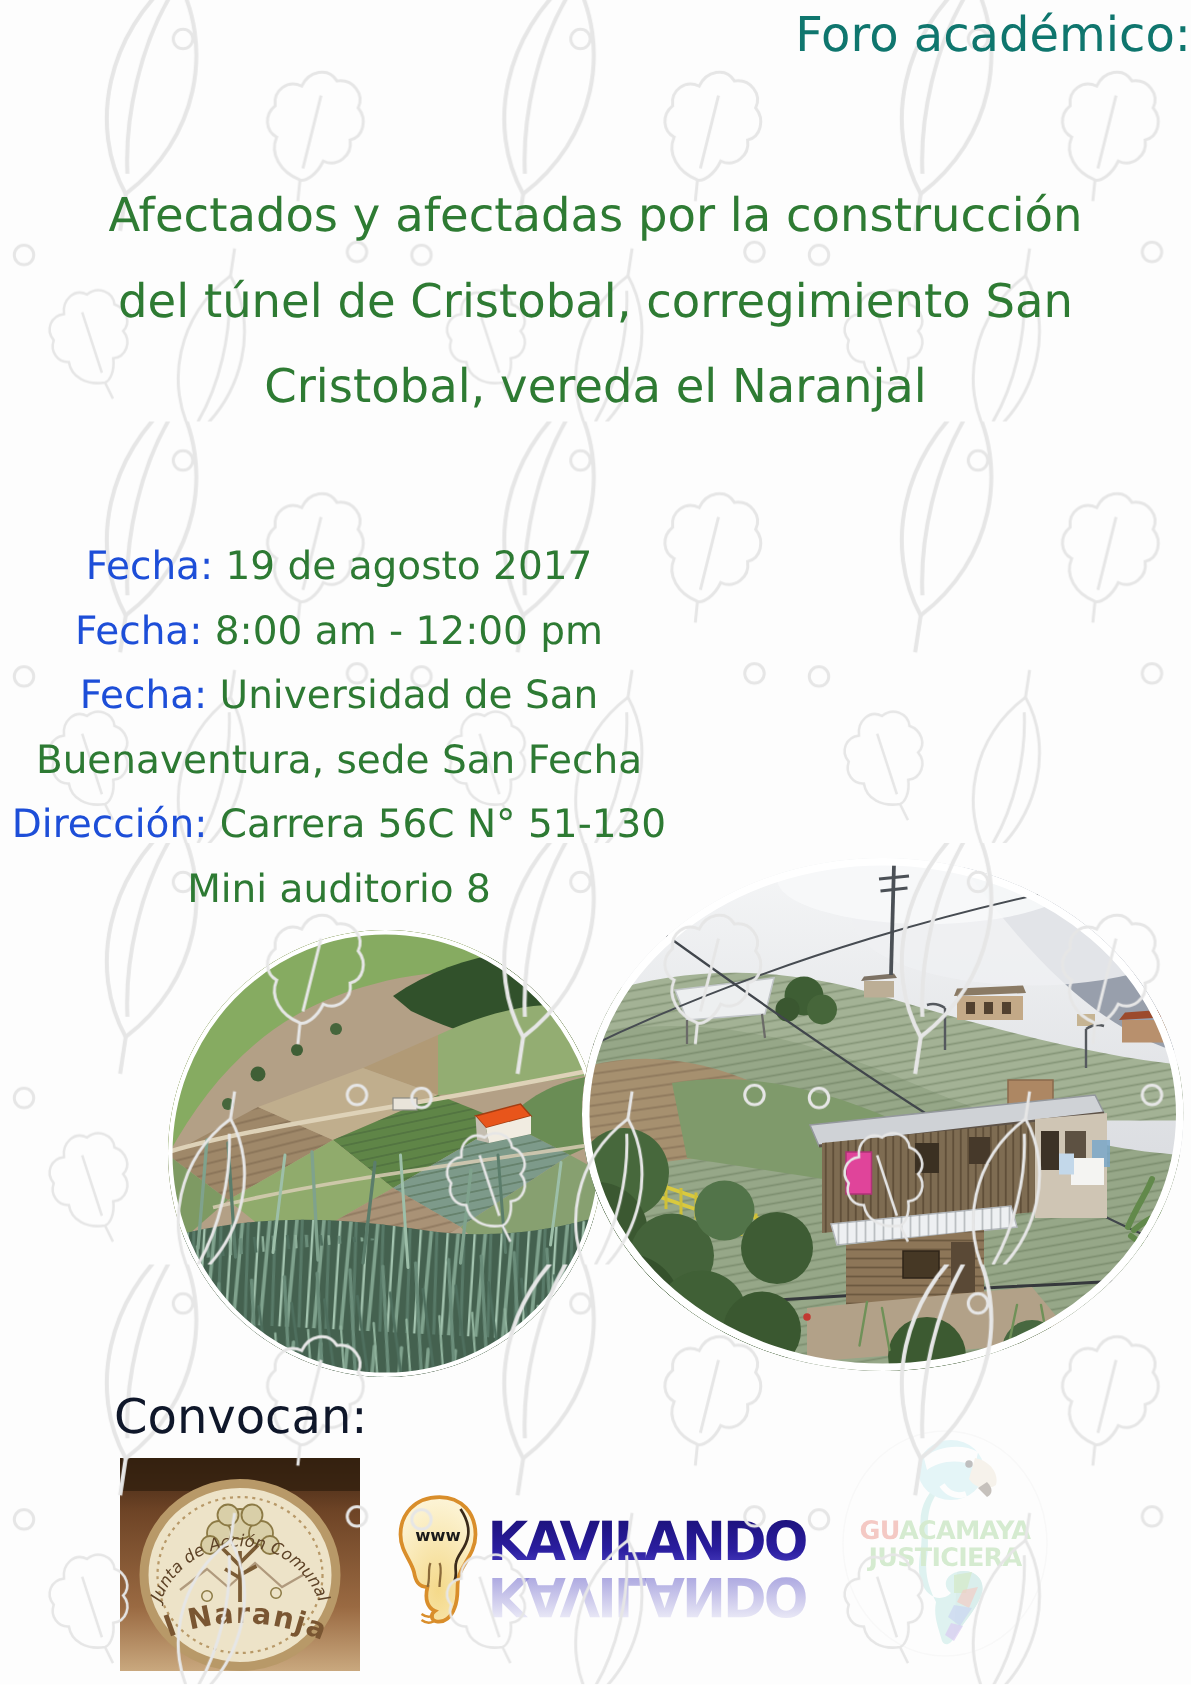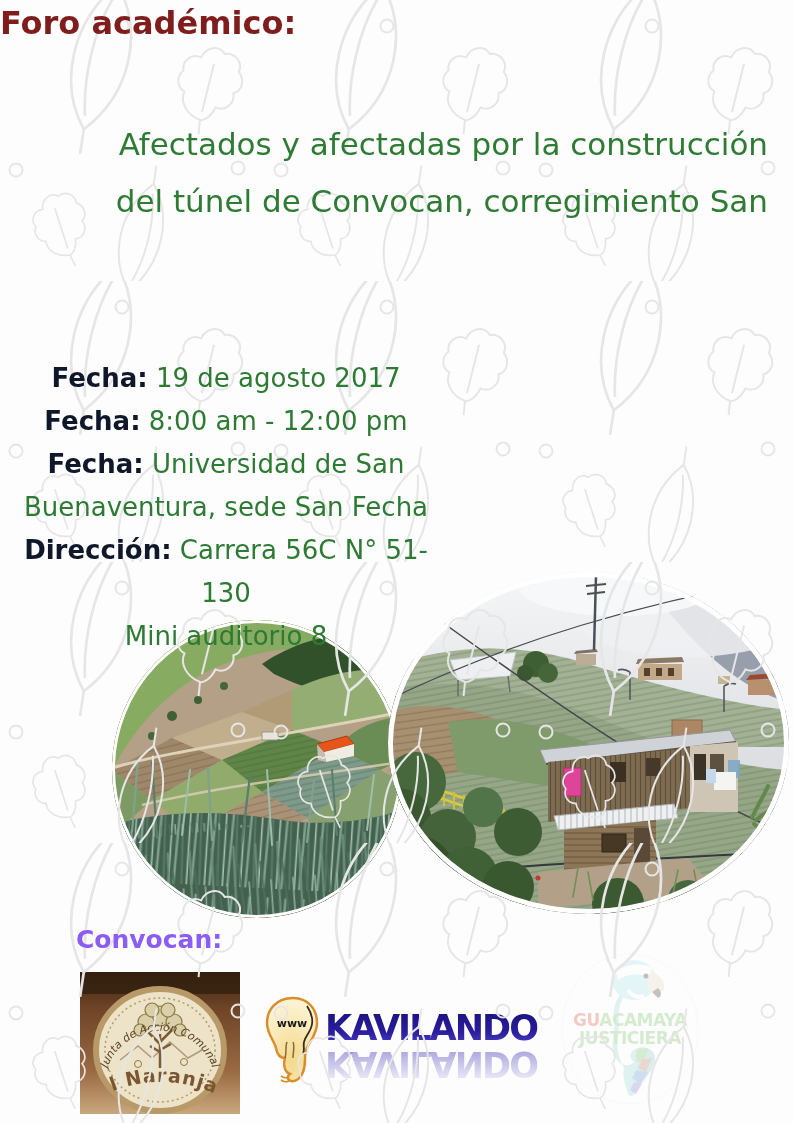--- a/index.html
+++ b/index.html
@@ -9,41 +9,41 @@
     background:#fdfdfd;
     overflow:hidden;
     font-family:"DejaVu Sans","Liberation Sans",sans-serif;
   }
   .pattern-layer{position:absolute;inset:0;z-index:3;pointer-events:none;}
   .photo{position:absolute;z-index:1;}
   .photo-right{z-index:2;}
   .txt{position:absolute;z-index:4;}
   .title{
     top:4px;left:0;width:100%;
-    text-align:left;
-    font-size:32px;font-weight:bold;
-    color:#7f1d1d;letter-spacing:0px;
+    text-align:right;
+    font-size:32px;font-weight:normal;
+    color:#0f766e;letter-spacing:0px;
   }
   .subtitle{
     top:116px;left:26px;width:742px;
-    text-align:right;
+    text-align:center;
     font-size:31px;line-height:57px;
     color:#2e7b33;
   }
   .details{
     top:357px;left:0;width:452px;
     text-align:center;
     font-size:26px;line-height:43px;
     color:#2d7a33;
   }
-  .details .lbl{font-weight:bold;color:#0f172a;}
+  .details .lbl{font-weight:normal;color:#1d4ed8;}
   .convocan{
     top:925px;left:76px;
-    font-size:25px;font-weight:bold;
-    color:#8b5cf6;
+    font-size:32px;font-weight:normal;
+    color:#0f172a;
   }
   .logo{position:absolute;z-index:2;}
   .logo-guacamaya{opacity:.3;}
   svg text{font-family:"DejaVu Sans","Liberation Sans",sans-serif;}
 </style>
 </head>
 <body>
 
 <div class="poster">
 
@@ -278,21 +278,22 @@
         </pattern>
       </defs>
       <rect x="0" y="0" width="794" height="1123" fill="url(#leafTile)"></rect>
     </svg>
   </div>
 
   <h1 class="txt title" style="margin:0;">Foro académico:</h1>
 
   <div class="txt subtitle">
     <div>Afectados y afectadas por la construcción</div>
-    <div>del túnel de Convocan, corregimiento San</div>
+    <div>del túnel de Cristobal, corregimiento San</div>
+    <div>Cristobal, vereda el Naranjal</div>
   </div>
 
   <div class="txt details">
     <div><span class="lbl">Fecha:</span><span> 19 de agosto 2017</span></div>
     <div><span class="lbl">Fecha:</span><span> 8:00 am - 12:00 pm</span></div>
     <div><span class="lbl">Fecha:</span><span> Universidad de San Buenaventura, sede San Fecha</span></div>
     <div><span class="lbl">Dirección:</span><span> Carrera 56C N° 51-130</span></div>
     <div><span>Mini auditorio 8</span></div>
   </div>
 

